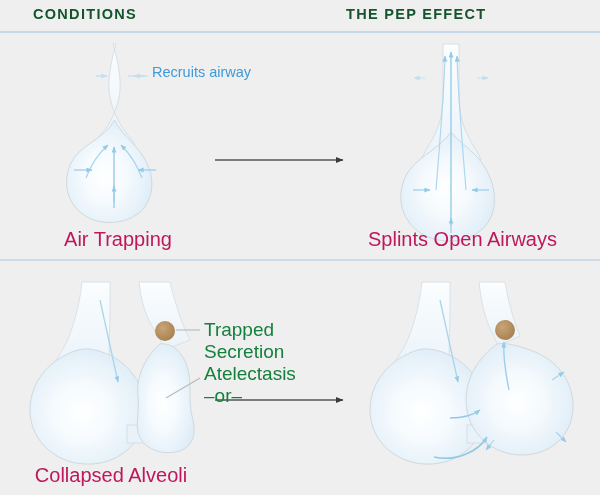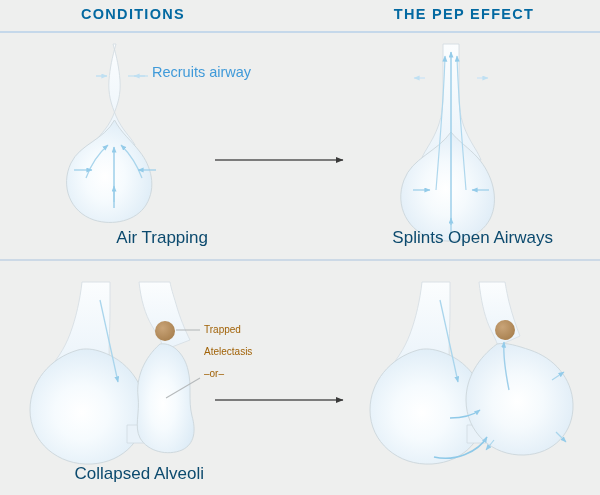--- a/index.html
+++ b/index.html
@@ -9,51 +9,50 @@
     font-family:"Liberation Sans", sans-serif;
     overflow:hidden;
     position:relative;
   }
   #root{position:relative;width:600px;height:495px;}
 
   .col-header{
     position:absolute;top:6px;
     font-size:14.5px;font-weight:bold;
     letter-spacing:1.3px;
-    color:#0369a1;
-    text-align:center;
+    color:#14532d;
     white-space:nowrap;
   }
   #hdr-conditions{left:33px;width:200px;}
-  #hdr-pep{left:364px;width:200px;}
+  #hdr-pep{left:346px;width:200px;}
 
   .divider{position:absolute;left:0;width:600px;height:2px;background:#c5d8ea;}
   #divider-top{top:31px;}
   #divider-mid{top:259px;background:#ccd9e6;}
 
   .caption{
     position:absolute;
-    font-size:17px;
-    color:#0c4a6e;
+    font-size:20px;
+    color:#be185d;
     white-space:nowrap;
-    text-align:right;
+    text-align:center;
   }
   #cap-air-trapping{left:28px;top:228px;width:180px;}
   #cap-splints{left:368px;top:228px;width:185px;}
   #cap-collapsed-alveoli{left:18px;top:464px;width:186px;}
   #cap-recruits{left:372px;top:464px;width:178px;}
 
   #lbl-collapsed-airway{
     position:absolute;left:152px;top:64px;
     font-size:14.5px;color:#3f9ad9;white-space:nowrap;
   }
 
   #callout-secretion{
     position:absolute;left:204px;top:319px;
-    font-size:10px;color:#a16207;
+    font-size:19px;color:#15803d;
     line-height:22px;white-space:nowrap;
   }
   #callout-secretion div{ }
 
   svg{position:absolute;left:0;top:0;overflow:visible;}
   .svg-layer{position:absolute;left:0;top:0;width:600px;height:495px;pointer-events:none;}
 </style>
 </head>
 <body>
 
@@ -228,20 +227,21 @@
       <line x1="494" y1="440" x2="486" y2="450" stroke="#a9d5ec" stroke-width="1.2" marker-end="url(#mk-flow)"></line>
 
       <circle cx="505" cy="330" r="10" fill="url(#gSec)"></circle>
     </g>
   </svg>
 
   <div id="lbl-collapsed-airway">Recruits airway</div>
 
   <div id="callout-secretion">
     <div>Trapped</div>
+    <div>Secretion</div>
     <div>Atelectasis</div>
     <div>–or–</div>
   </div>
 
   <div class="caption" id="cap-air-trapping">Air Trapping</div>
   <div class="caption" id="cap-collapsed-alveoli">Collapsed Alveoli</div>
   <div class="caption" id="cap-splints">Splints Open Airways</div>
 
 </div>
 

